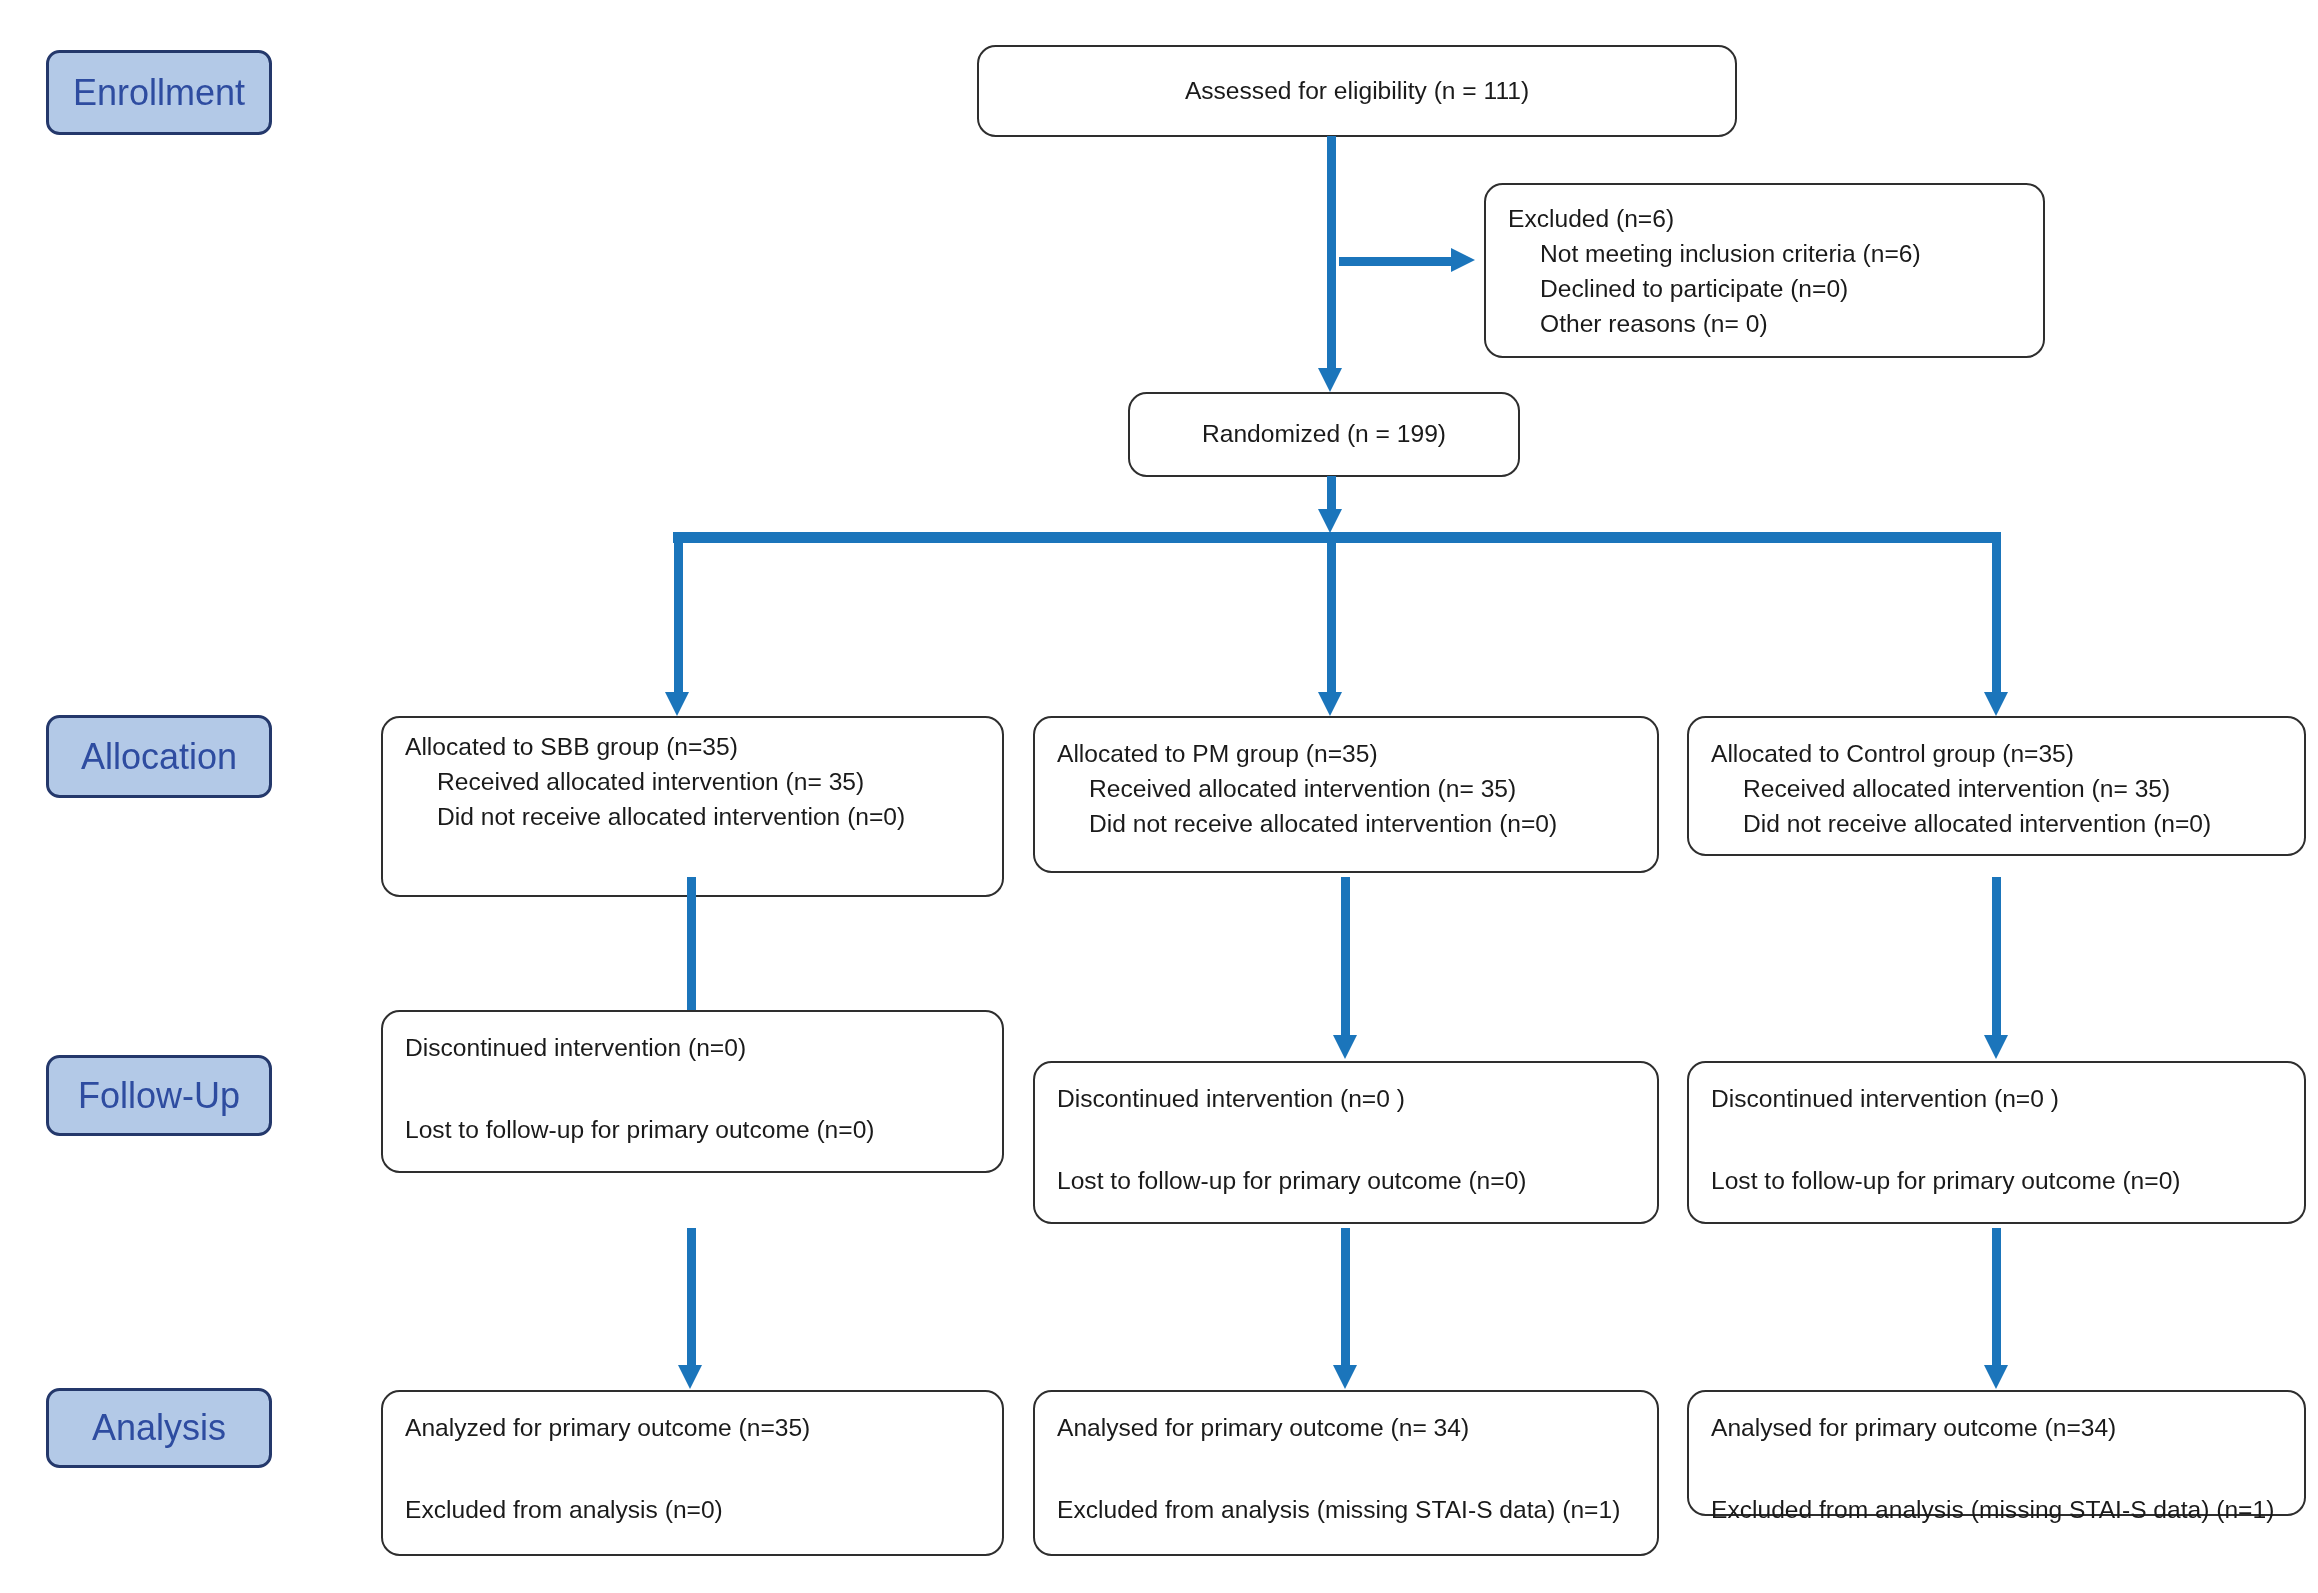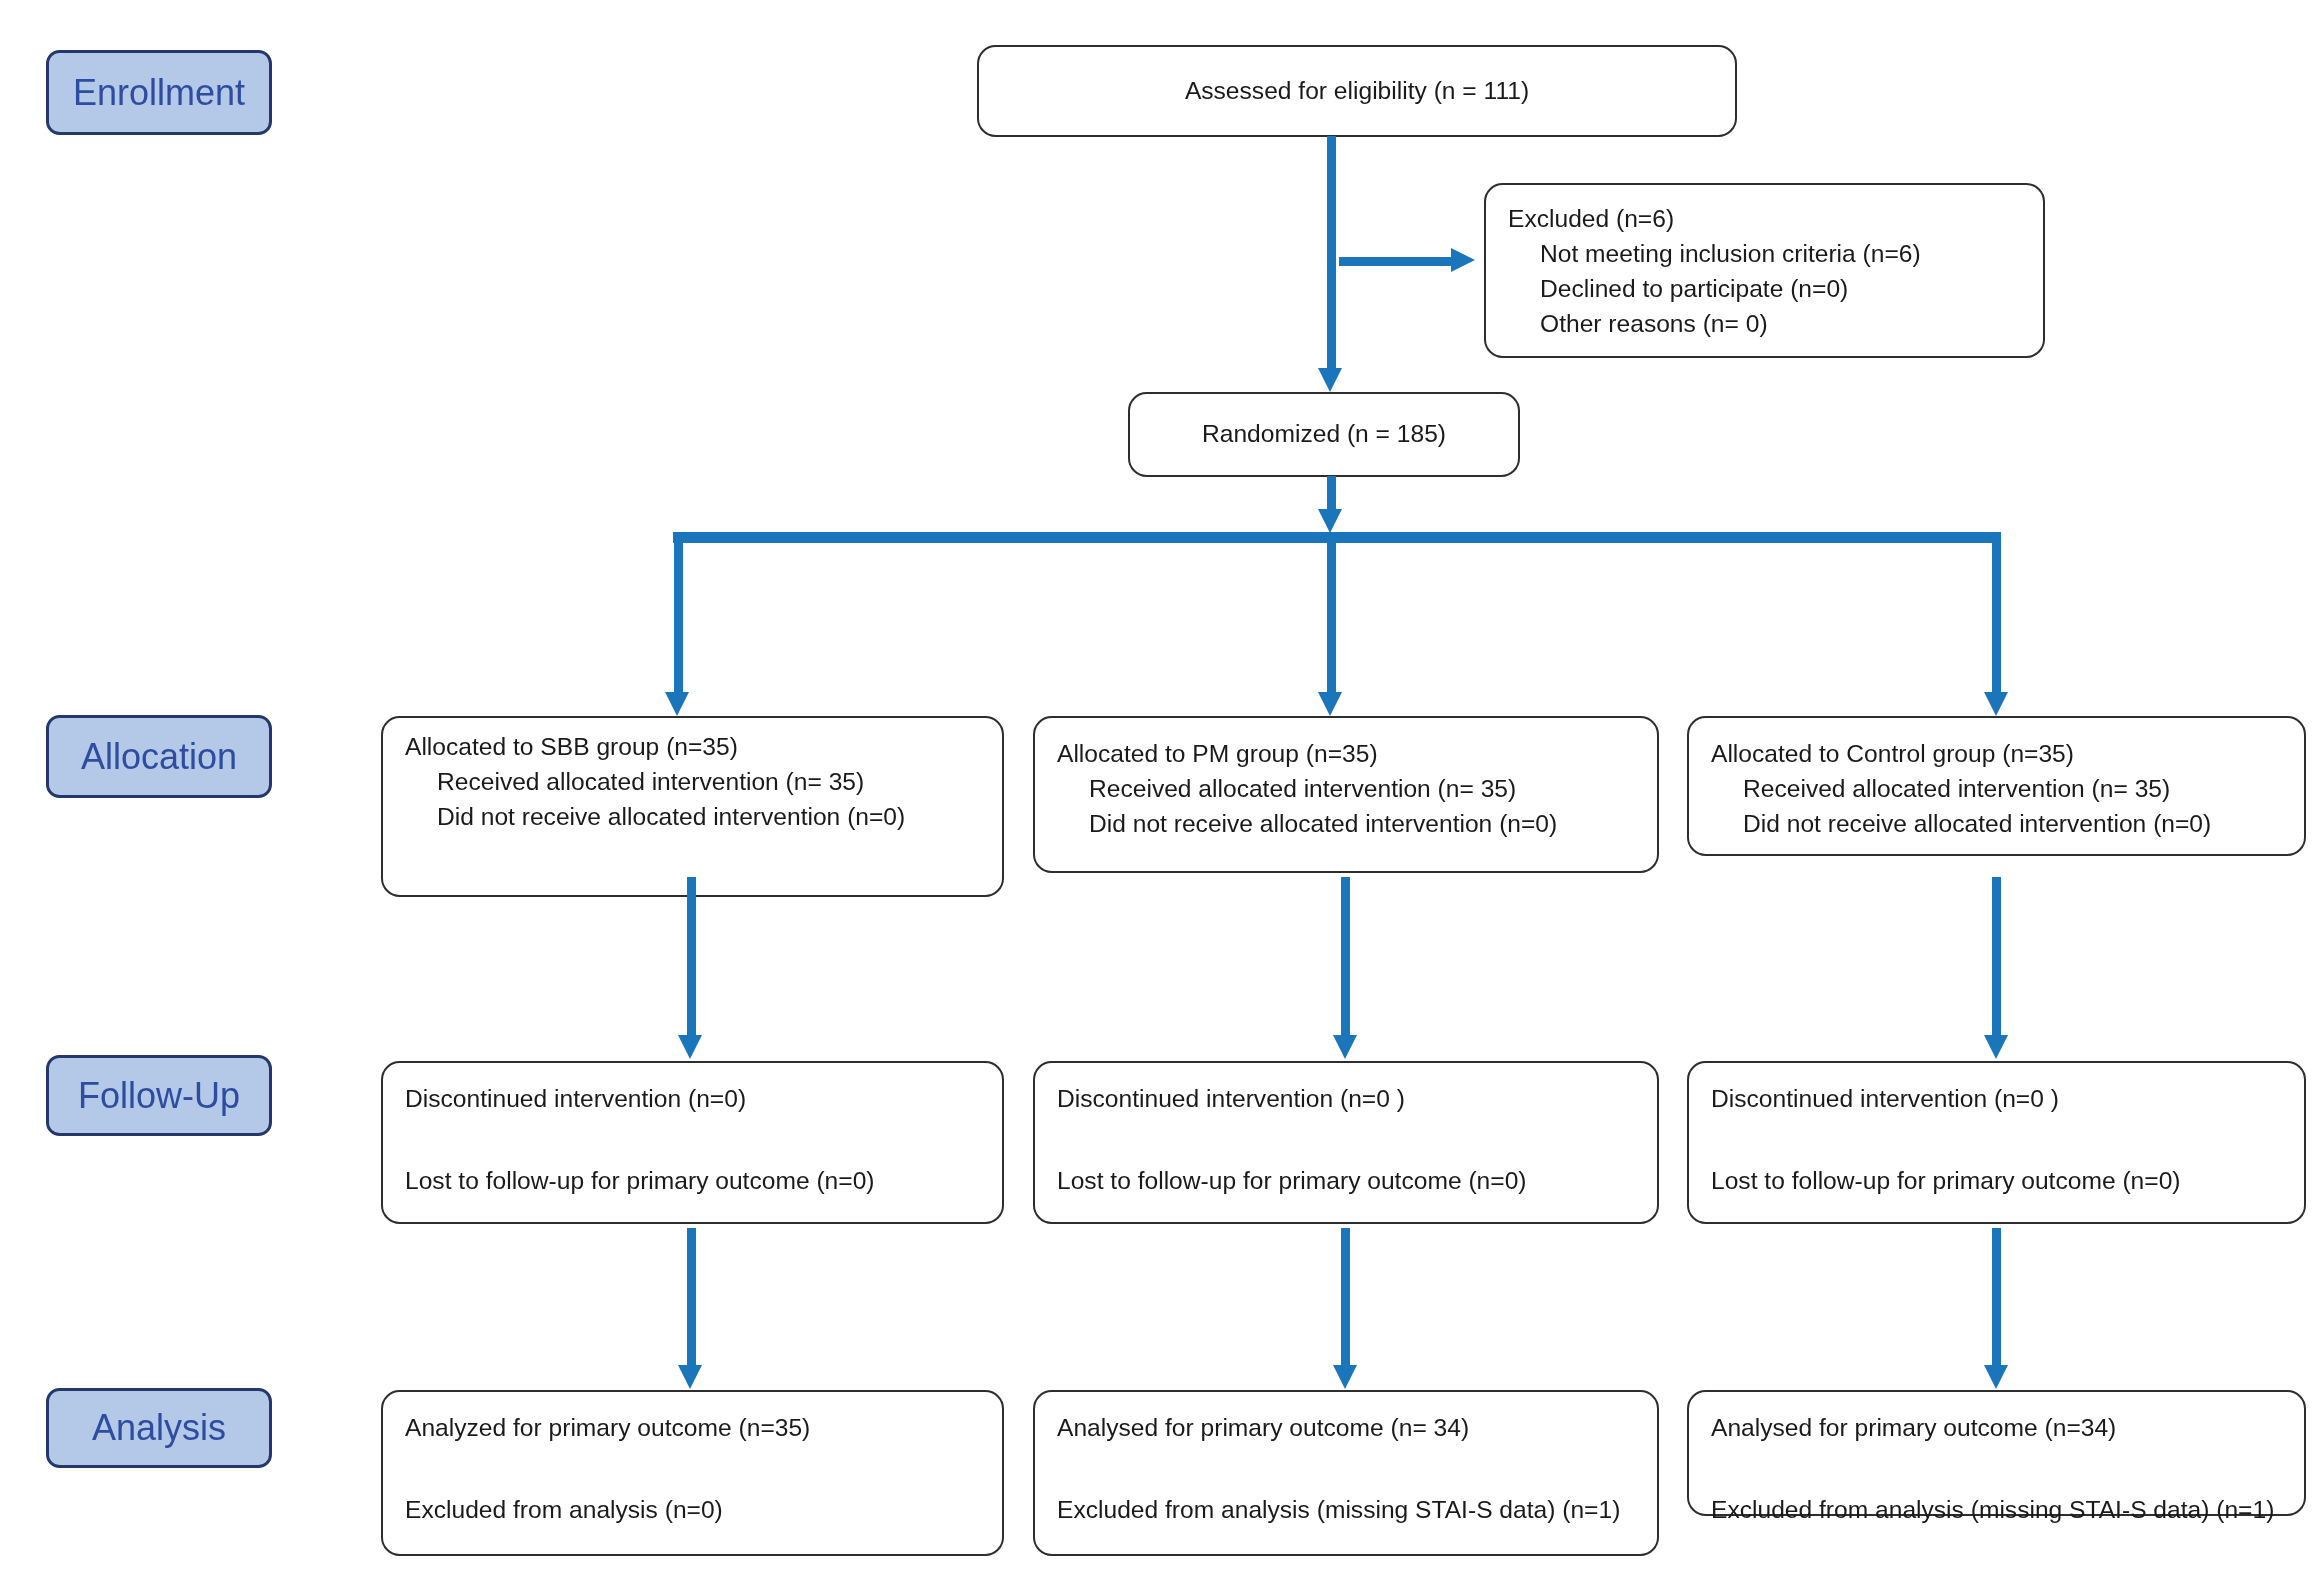--- a/index.html
+++ b/index.html
@@ -74,21 +74,21 @@
   <div class="hline" style="left:1339px;top:257px;width:114px;"></div>
   <div class="head-right" style="left:1451px;top:248px;"></div>
 
   <div class="flowbox" style="left:1484px;top:183px;width:561px;height:175px;padding-top:17px;">
     <div>Excluded (n=6)</div>
     <div class="sub">Not meeting inclusion criteria (n=6)</div>
     <div class="sub">Declined to participate (n=0)</div>
     <div class="sub">Other reasons (n= 0)</div>
   </div>
 
-  <div class="flowbox centered" style="left:1128px;top:392px;width:392px;height:85px;">Randomized (n = 185)</div>
+  <div class="flowbox centered" style="left:1128px;top:392px;width:392px;height:85px;">Randomized (n = 199)</div>
 
   <div class="vline" style="left:1327px;top:476px;height:34px;"></div>
   <div class="head-down" style="left:1318px;top:509px;"></div>
 
   <div class="hbar" style="left:673px;top:532px;width:1328px;"></div>
 
   <div class="vline" style="left:674px;top:539px;height:154px;"></div>
   <div class="head-down" style="left:665px;top:692px;"></div>
 
   <div class="vline" style="left:1327px;top:539px;height:154px;"></div>
@@ -117,21 +117,21 @@
 
   <div class="vline" style="left:687px;top:877px;height:159px;"></div>
   <div class="head-down" style="left:678px;top:1035px;"></div>
 
   <div class="vline" style="left:1341px;top:877px;height:159px;"></div>
   <div class="head-down" style="left:1333px;top:1035px;"></div>
 
   <div class="vline" style="left:1992px;top:877px;height:159px;"></div>
   <div class="head-down" style="left:1984px;top:1035px;"></div>
 
-  <div class="flowbox" style="left:381px;top:1061px;width:623px;height:163px;padding-top:18.7px;">
+  <div class="flowbox" style="left:381px;top:1010px;width:623px;height:163px;padding-top:18.7px;">
     <div>Discontinued intervention (n=0)</div>
     <div class="gapline">Lost to follow-up for primary outcome (n=0)</div>
   </div>
 
   <div class="flowbox" style="left:1033px;top:1061px;width:626px;height:163px;padding-top:18.7px;">
     <div>Discontinued intervention (n=0 )</div>
     <div class="gapline">Lost to follow-up for primary outcome (n=0)</div>
   </div>
 
   <div class="flowbox" style="left:1687px;top:1061px;width:619px;height:163px;padding-top:18.7px;">

